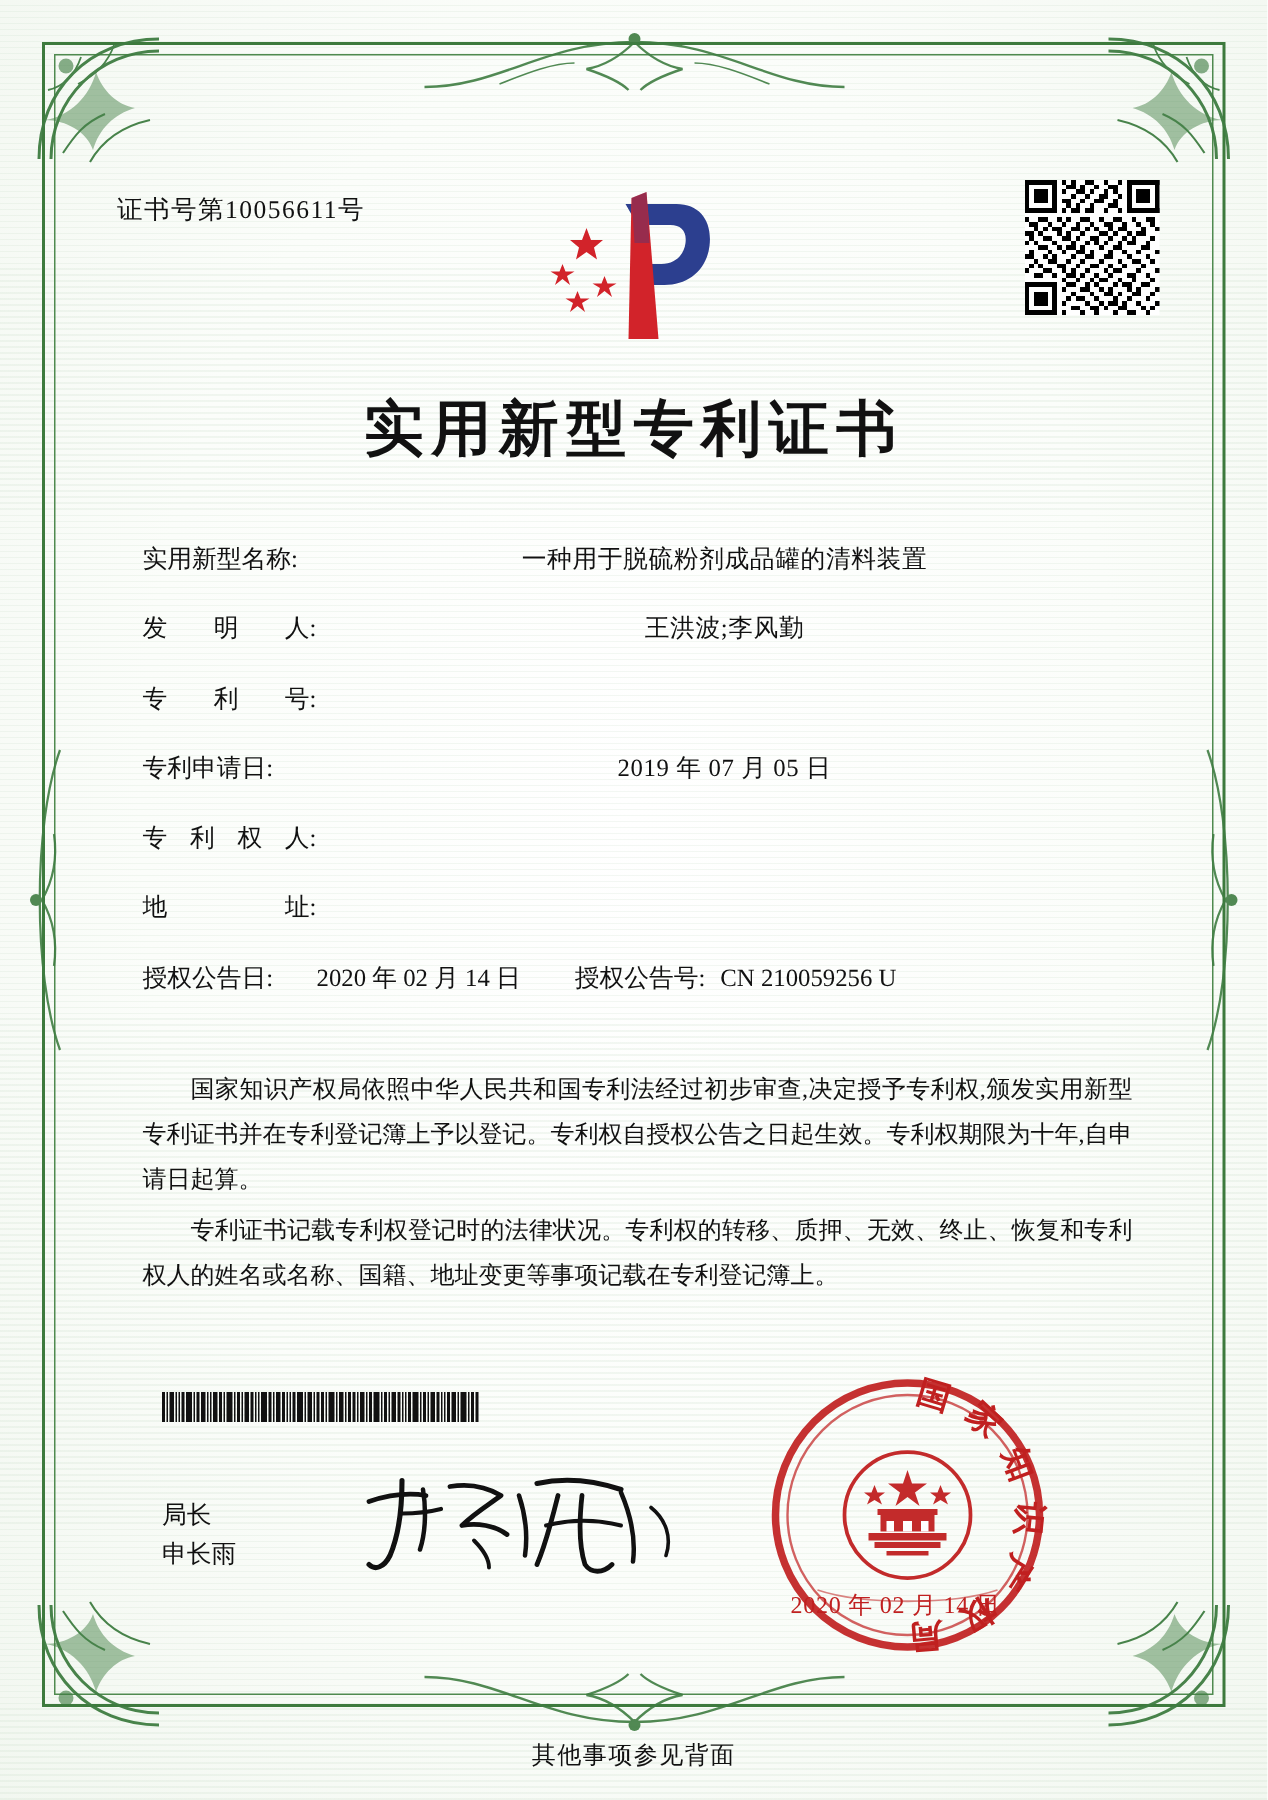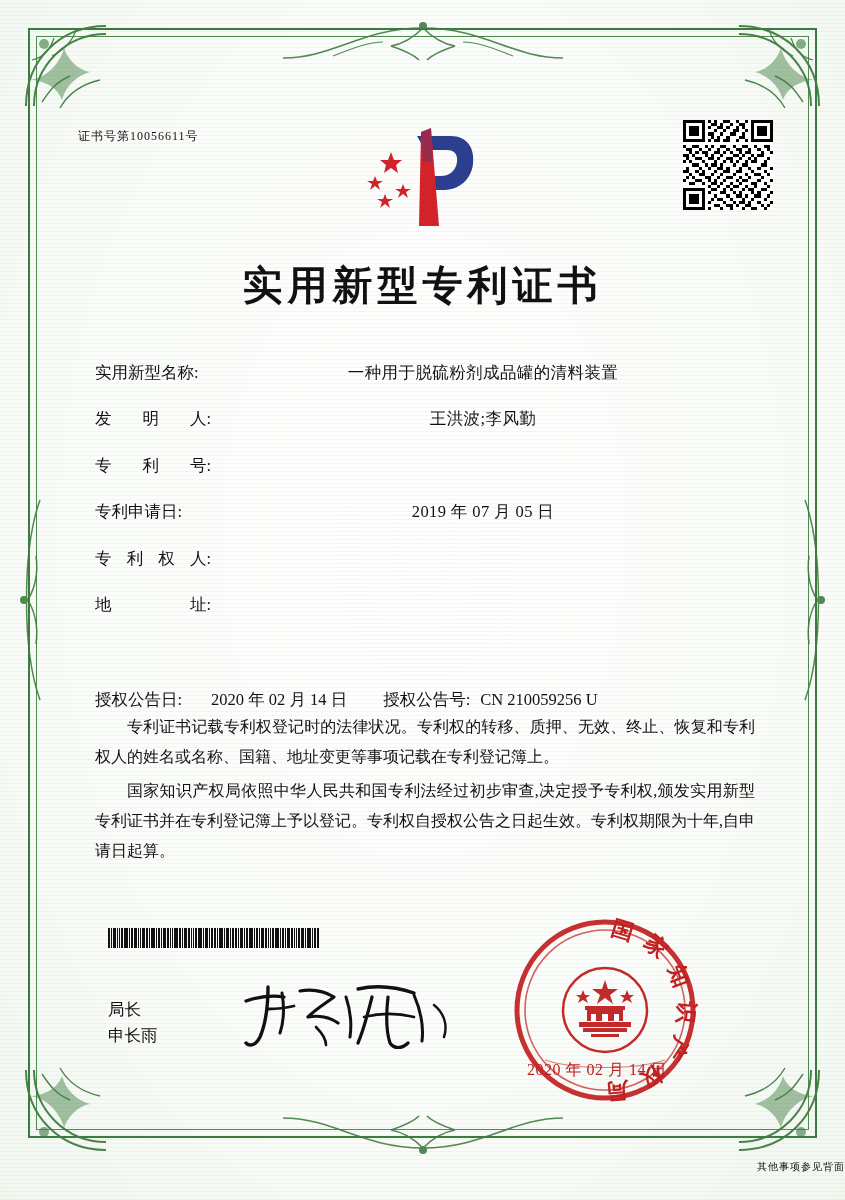--- a/index.html
+++ b/index.html
@@ -63,21 +63,21 @@
   .edge-orn svg { display: block; }
   .edge-top   { left: 50%; top: 18px;  transform: translateX(-50%); }
   .edge-bottom{ left: 50%; bottom: 42px; transform: translateX(-50%) scaleY(-1); }
   .edge-left  { left: 14px; top: 50%;  transform: translateY(-50%); }
   .edge-right { right: 14px; top: 50%; transform: translateY(-50%) scaleX(-1); }
 
   
   .cert-no {
     position: absolute;
     left: 78px; top: 128px;
-    font-size: 12px;
+    font-size: 17px;
     letter-spacing: 1px;
     color: #111;
   }
 
   .emblem {
     position: absolute;
     left: 355px; top: 118px;
     width: 135px; height: 120px;
   }
   .emblem svg { width: 100%; height: 100%; display: block; }
@@ -131,21 +131,20 @@
     text-align: center;
   }
   .row .lbl2 {
     flex: 0 0 auto;
     margin-left: 36px;
     white-space: nowrap;
   }
   .row .val2 {
     margin-left: 10px;
     white-space: nowrap;
-    margin-top: 48px;
   }
 
   
   .paras {
     position: absolute;
     left: 95px; top: 712px;
     width: 660px;
     font-size: 16px;
     line-height: 30px;
     color: #111;
@@ -207,22 +206,22 @@
   .page-no {
     position: absolute;
     left: 0; right: 0; top: 1113px;
     text-align: center;
     font-size: 15px;
     color: #111;
   }
   .footer-note {
     position: absolute;
     left: 0; right: 0; top: 1160px;
-    text-align: right;
-    font-size: 10px;
+    text-align: center;
+    font-size: 16px;
     color: #111;
     letter-spacing: 1px;
   }
 </style>
 </head>
 <body>
 
 <div class="page">
 
   <div class="border-outer"></div>
@@ -612,22 +611,22 @@
     <div class="row">
       <span class="lbl">授权公告日:</span>
       <span>2020 年 02 月 14 日</span>
       <span class="lbl2">授权公告号:</span>
       <span class="val2">CN 210059256 U</span>
     </div>
 
   </div>
 
   <div class="paras">
+    <p>国家知识产权局依照中华人民共和国专利法经过初步审查,决定授予专利权,颁发实用新型专利证书并在专利登记簿上予以登记。专利权自授权公告之日起生效。专利权期限为十年,自申请日起算。</p>
     <p>专利证书记载专利权登记时的法律状况。专利权的转移、质押、无效、终止、恢复和专利权人的姓名或名称、国籍、地址变更等事项记载在专利登记簿上。</p>
-    <p>国家知识产权局依照中华人民共和国专利法经过初步审查,决定授予专利权,颁发实用新型专利证书并在专利登记簿上予以登记。专利权自授权公告之日起生效。专利权期限为十年,自申请日起算。</p>
   </div>
 
   <div class="barcode">
     <i style="width:2px"></i>
       <i style="width:1px"></i>
       <i style="width:3px"></i>
       <i style="width:1px"></i>
     <i style="width:1px"></i>
       <i style="width:2px"></i>
       <i style="width:4px"></i>

